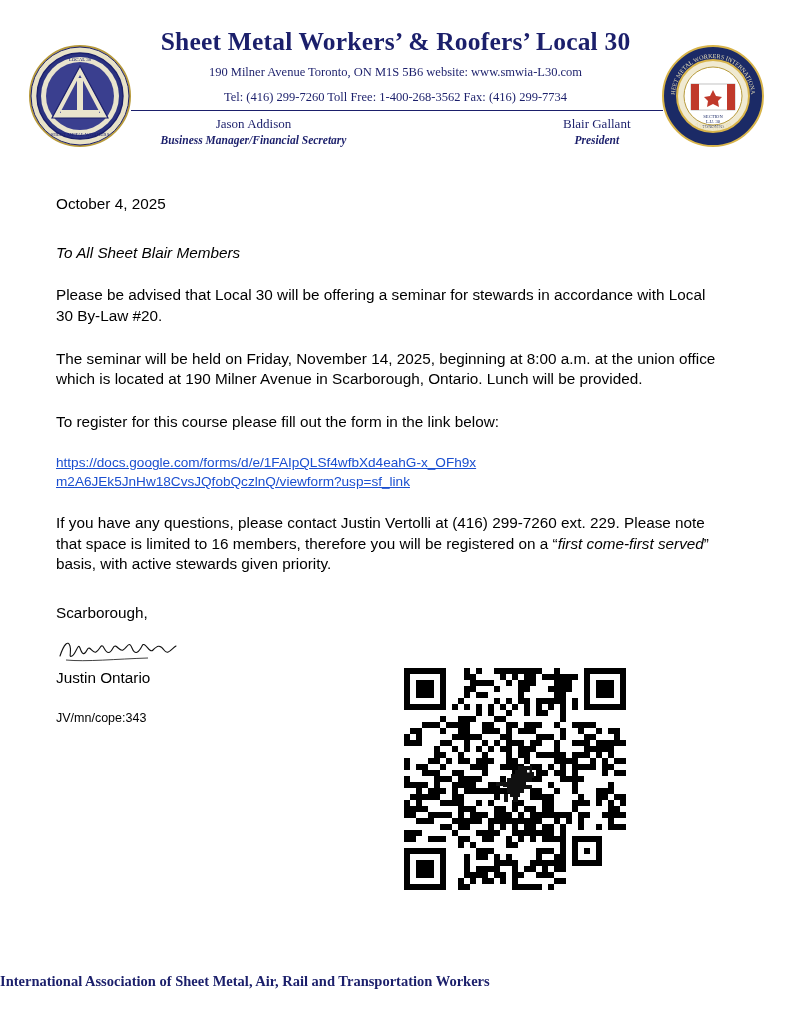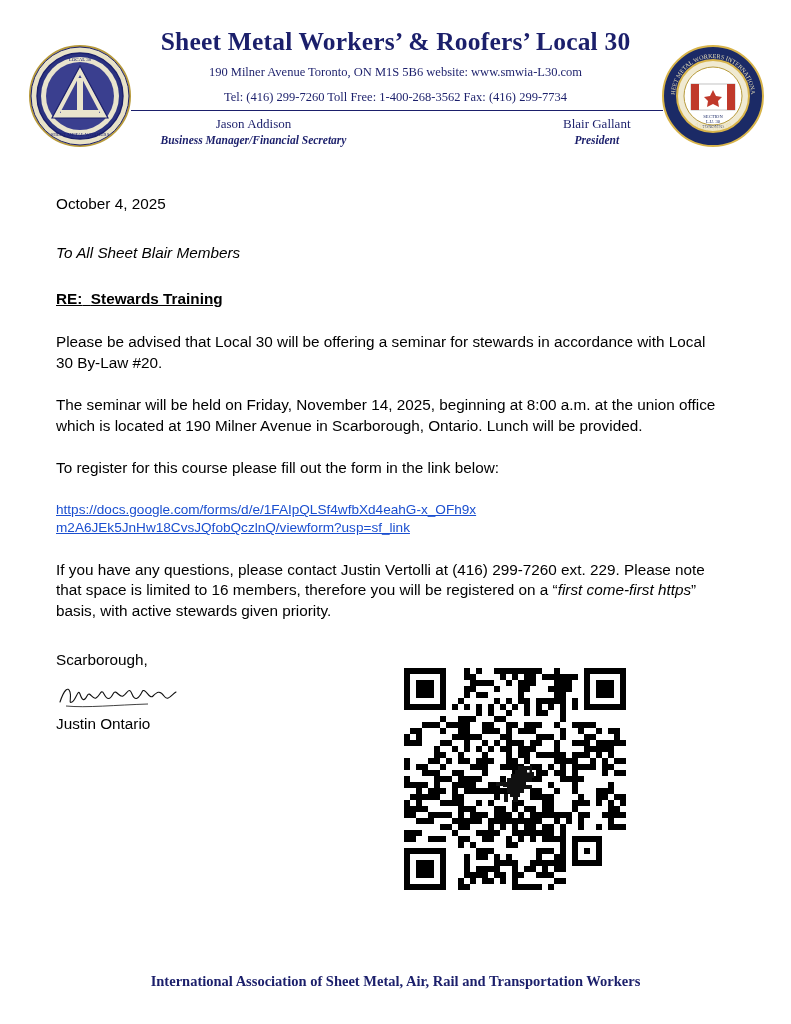--- a/index.html
+++ b/index.html
@@ -133,21 +133,21 @@
     position: absolute;
     left: 88px; top: 96px;
     width: 46px; height: 44px;
   }
 
   
   .footer {
     position: absolute;
     left: 0; right: 0;
     bottom: 34px;
-    text-align: center;
+    text-align: left;
     font-family: "Liberation Serif", serif;
     font-weight: bold;
     font-size: 14.5px;
     color: #1b1f6b;
   }
 </style>
 </head>
 <body>
 
 <div class="page">
@@ -216,50 +216,47 @@
       </div>
     </div>
   </div>
 
   <div class="content">
 
     <div class="date">October 4, 2025</div>
 
     <div class="salutation">To All Sheet Blair Members</div>
 
-    <div class="re">
-      <span class="u"><span>RE:</span>&nbsp;
-      <span>Stewards Training</span></span>
-    </div>
 
     <p class="para">Please be advised that Local 30 will be offering a seminar for stewards in accordance with Local 30 By-Law #20.</p>
     <p class="para">The seminar will be held on Friday, November 14, 2025, beginning at 8:00 a.m. at the union office which is located at 190 Milner Avenue in Scarborough, Ontario. Lunch will be provided.</p>
     <p class="para">To register for this course please fill out the form in the link below:</p>
 
     <a class="link" href="#">https://docs.google.com/forms/d/e/1FAIpQLSf4wfbXd4eahG-x_OFh9xm2A6JEk5JnHw18CvsJQfobQczlnQ/viewform?usp=sf_link</a>
 
-    <p class="para"><span>If you have any questions, please contact Justin Vertolli at (416) 299-7260 ext. 229. Please note that space is limited to 16 members, therefore you will be registered on a “</span><em>first come-first https</em><span>” basis, with active stewards given priority.</span></p>
+    <p class="para"><span>If you have any questions, please contact Justin Vertolli at (416) 299-7260 ext. 229. Please note that space is limited to 16 members, therefore you will be registered on a “</span><em>first come-first served</em><span>” basis, with active stewards given priority.</span></p>
 
     <div class="frat">Scarborough,</div>
 
     <div class="sig">
       <svg viewBox="0 0 130 34" width="130" height="34" aria-hidden="true">
         <path d="M4 24 C8 12, 12 8, 14 14 C16 20, 12 26, 16 24 C20 22, 22 10, 24 16
                  C26 22, 28 24, 31 18 C34 12, 36 22, 40 20 C44 18, 45 10, 48 16
                  C51 22, 54 22, 57 16 C60 10, 63 20, 67 18 C71 16, 73 8, 76 16
                  C79 24, 83 20, 86 14 C89 8, 93 22, 97 18 C101 14, 104 12, 108 18
                  C112 24, 116 16, 120 14" fill="none" stroke="#111" stroke-width="1.1" stroke-linecap="round"></path>
         <path d="M10 28 C30 30, 60 27, 92 26" fill="none" stroke="#111" stroke-width="0.8"></path>
       </svg>
     </div>
 
     <div class="signame">
       <div>Justin Ontario</div>
     </div>
 
+    <div class="cope">JV/mn/cope:343</div>
   </div>
 
   <div class="qr-wrap">
     <div class="qr" id="qr" aria-label="QR code linking to the registration form">
         <i style="grid-row-start: 1; grid-column-start: 1;"></i>
         <i style="grid-row-start: 1; grid-column-start: 2;"></i>
         <i style="grid-row-start: 1; grid-column-start: 3;"></i>
         <i style="grid-row-start: 1; grid-column-start: 4;"></i>
         <i style="grid-row-start: 1; grid-column-start: 5;"></i>
         <i style="grid-row-start: 1; grid-column-start: 6;"></i>

